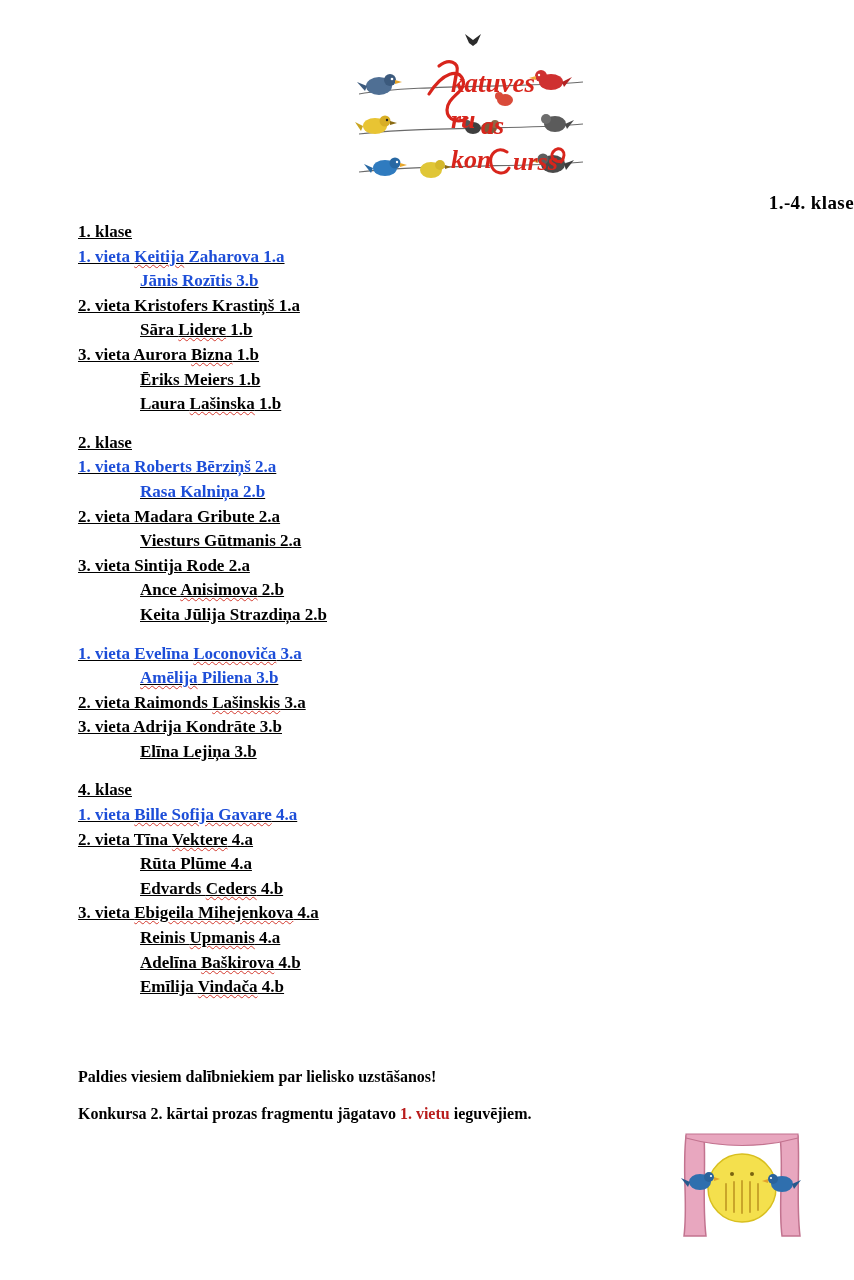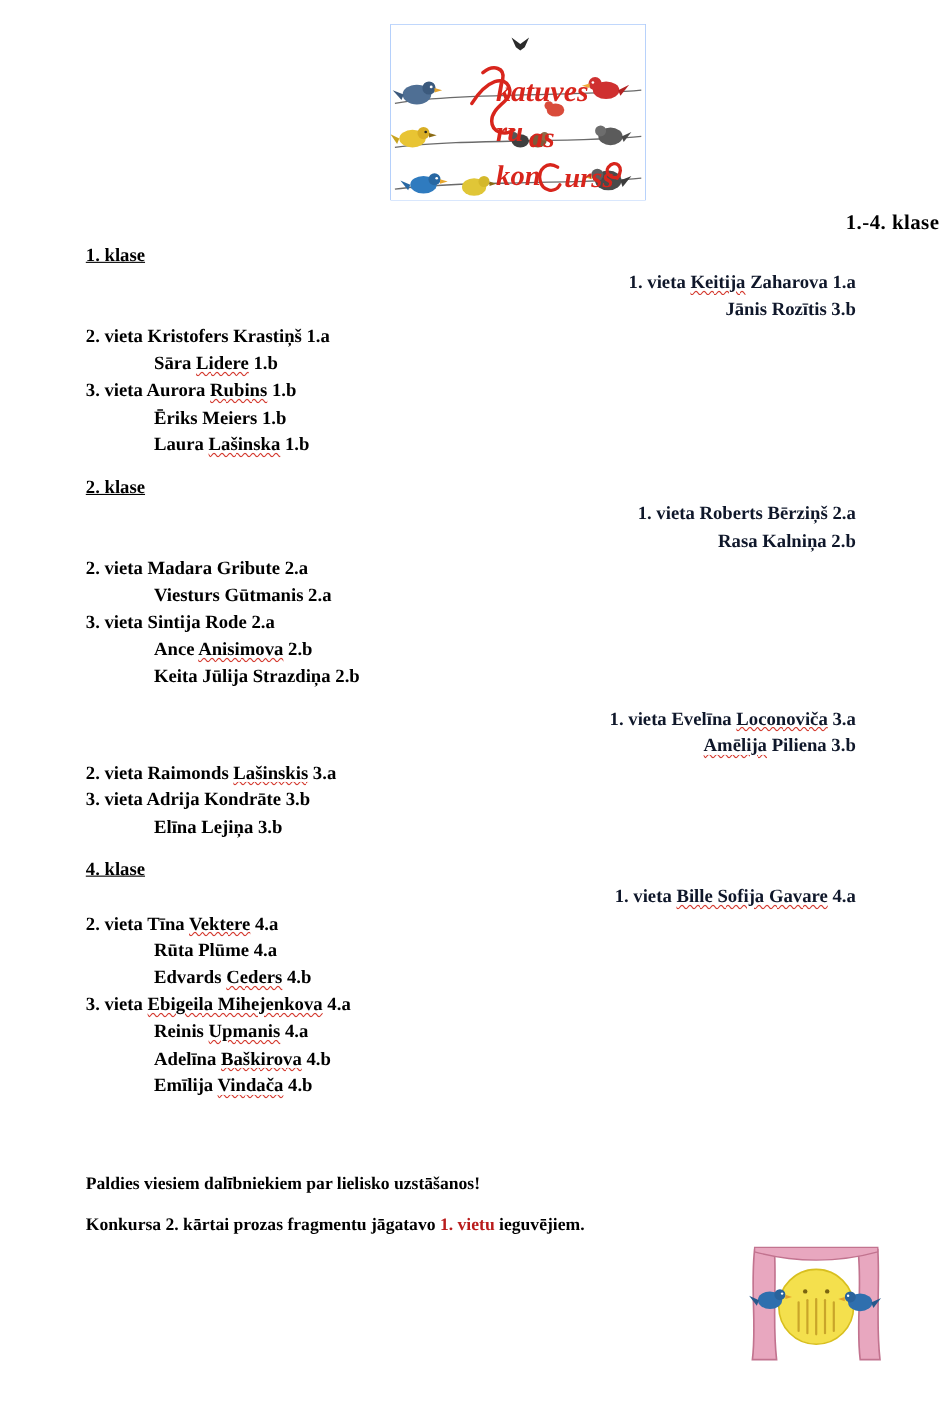--- a/index.html
+++ b/index.html
@@ -47,29 +47,30 @@
 
   
   .results {
     position: absolute;
     left: 78px;
     top: 220px;
     width: 700px;
     font-size: 17px;
     font-weight: bold;
     line-height: 24.6px;
+    text-decoration: underline;
   }
   .grade-head {
     text-decoration: underline;
     margin-top: 0;
   }
   .group + .group { margin-top: 14px; }
 
   .entry { white-space: nowrap; }
-  .entry.red { color: #0f172a; text-align: right; }
+  .entry.red { color: #1d4ed8; }
   .entry.indent { padding-left: 62px; }
 
   
   .sq {
     text-decoration: underline;
     text-decoration-style: wavy;
     text-decoration-color: #d43a2f;
     text-decoration-thickness: 1px;
     text-underline-offset: 2px;
   }
@@ -189,21 +190,21 @@
 
   <div class="doc-title">1.-4. klase</div>
 
   <div class="results" id="results">
       <div class="group">
         <div class="grade-head">1. klase</div>
         <div class="entry red">1. vieta <span class="sq">Keitija</span> Zaharova 1.a</div>
         <div class="entry red indent">Jānis Rozītis 3.b</div>
         <div class="entry">2. vieta Kristofers Krastiņš 1.a</div>
         <div class="entry indent">Sāra <span class="sq">Lidere</span> 1.b</div>
-        <div class="entry">3. vieta Aurora <span class="sq">Rubins</span> 1.b</div>
+        <div class="entry">3. vieta Aurora <span class="sq">Bizna</span> 1.b</div>
         <div class="entry indent">Ēriks Meiers 1.b</div>
         <div class="entry indent">Laura <span class="sq">Lašinska</span> 1.b</div>
       </div>
       <div class="group">
         <div class="grade-head">2. klase</div>
         <div class="entry red">1. vieta Roberts Bērziņš 2.a</div>
         <div class="entry red indent">Rasa Kalniņa 2.b</div>
         <div class="entry">2. vieta Madara Gributе 2.a</div>
         <div class="entry indent">Viesturs Gūtmanis 2.a</div>
         <div class="entry">3. vieta Sintija Rode 2.a</div>

